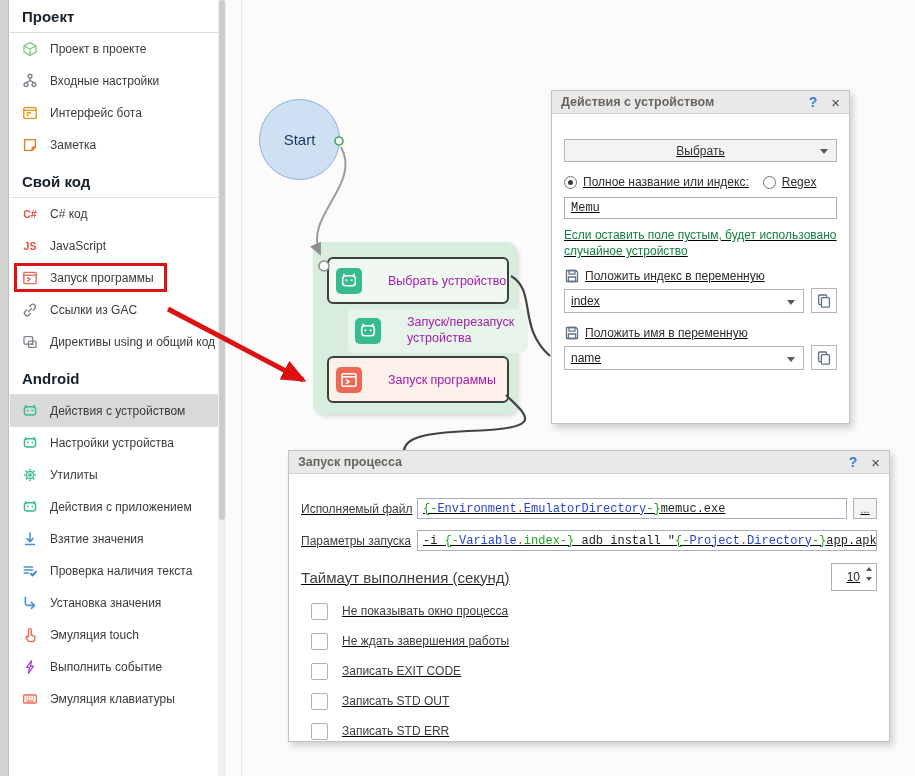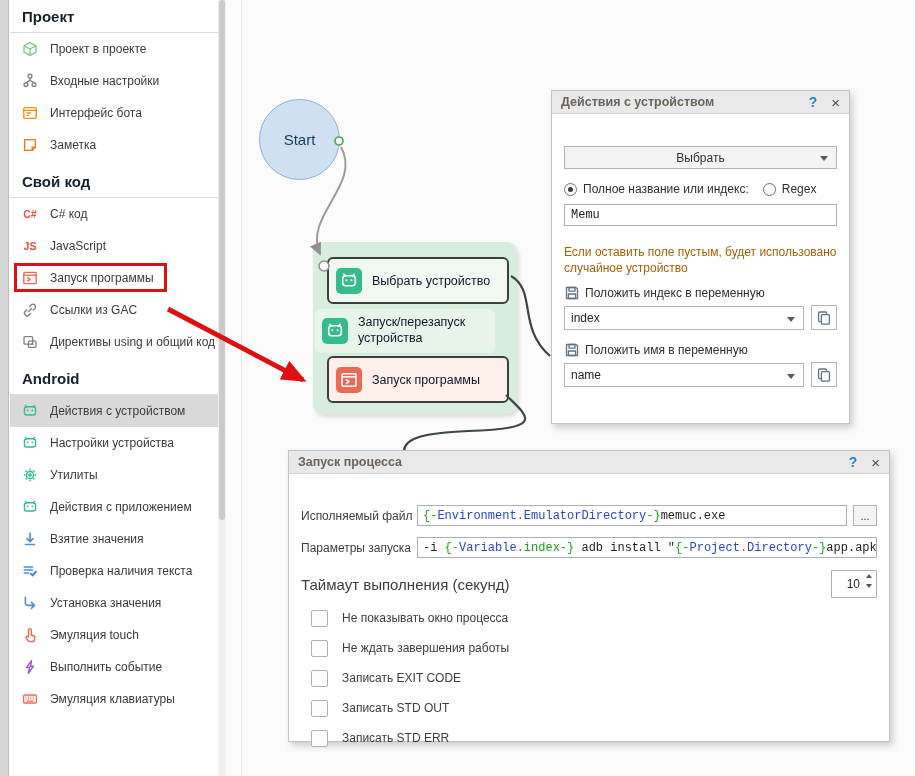--- a/index.html
+++ b/index.html
@@ -25,53 +25,53 @@
   .icn svg { width:16px; height:16px; display:block; }
   .red-outline { position:absolute; left:4px; top:1px; width:153px; height:29px;
                  border:3px solid #dd1111; pointer-events:none; }
   .canvas-vline { position:absolute; left:241px; top:0; width:1px; height:776px; background:#e7e7e7; }
   
   .start-node { position:absolute; left:259px; top:99px; width:81px; height:81px; border-radius:50%;
                 background:#cfe0f3; border:1px solid #8cb0d7; display:flex; align-items:center; justify-content:center;
                 font-size:15px; color:#16395f; }
   .group { position:absolute; left:313px; top:242px; width:204px; height:172px; background:#d9edde;
            border-radius:10px; box-shadow:2px 3px 4px rgba(0,0,0,.12); }
-  .block { position:absolute; display:flex; align-items:center; gap:10px; padding-left:7px;
-           border-radius:6px; font-size:12.5px; color:#0f172a; }
+  .block { position:absolute; display:flex; align-items:center; gap:26px; padding-left:7px;
+           border-radius:6px; font-size:12.5px; color:#a21caf; }
   .block.bordered { border:2px solid #3a403c; }
   .blk1 { left:327px; top:257px; width:182px; height:47px; background:#f1f8f2; }
-  .blk2 { left:315px; top:309px; width:180px; height:44px; background:#e7f4ea; }
+  .blk2 { left:348px; top:309px; width:180px; height:44px; background:#e7f4ea; }
   .blk2 .blk-lab { width:124px; line-height:1.25; }
   .blk3 { left:327px; top:356px; width:182px; height:47px; background:#fdefe9; }
   .blk-icn { width:26px; height:26px; border-radius:5px; display:flex; align-items:center; justify-content:center; flex:0 0 26px; }
   .blk-icn svg { width:18px; height:18px; display:block; }
   .blk-icn.teal { background:#36bb8f; }
   .blk-icn.red  { background:#ec6a55; }
   
   .overlay { position:absolute; left:0; top:0; width:915px; height:776px; pointer-events:none; z-index:20; }
   
   .panel { position:absolute; background:#fff; border:1px solid #c3c3c3;
            box-shadow:3px 4px 7px rgba(0,0,0,.18); z-index:30; }
   .panel-h { height:23px; background:#e9e9e9; border-bottom:1px solid #d4d4d4; display:flex;
              align-items:center; padding:0 9px; }
   .panel-title { flex:1; font-size:12.5px; font-weight:bold; color:#6a645c; }
   .p-help { color:#2f80d6; font-weight:bold; font-size:14px; margin-right:14px; cursor:default; }
   .p-close { color:#4a4a4a; font-size:15px; line-height:15px; cursor:default; }
-  .p-body { padding:16px 12px; }
+  .p-body { padding:9px 12px;text-decoration:underline; }
   .combo-btn { margin-top:16px; position:relative; height:23px; border:1px solid #b3b3b3; background:#f3f3f3;
                display:flex; align-items:center; justify-content:center; font-size:12px; color:#333; }
   .dd { position:absolute; right:8px; top:9px; width:0; height:0;
         border-left:4px solid transparent; border-right:4px solid transparent; border-top:5px solid #5a5a5a; }
   .radio-row { margin-top:13px; display:flex; align-items:center; font-size:12px; color:#2f2f2f; }
   .radio { width:13px; height:13px; border:1px solid #707070; border-radius:50%; background:#fff; margin-right:6px; flex:0 0 13px; }
   .radio.sel::after { content:""; display:block; width:5px; height:5px; background:#3a3a3a; border-radius:50%; margin:3px; }
   .radio-gap { width:14px; }
   .txt { margin-top:8px; height:22px; border:1px solid #a9b0bd; background:#fff; display:flex; align-items:center;
          padding:0 6px; font-family:"Liberation Mono", monospace; font-size:12px; color:#1f1f1f; }
-  .hint { margin-top:18px; font-size:12px; color:#a16207; line-height:1.35; }
+  .hint { margin-top:8px; font-size:12px; color:#15803d; line-height:1.35; }
   .var-row { margin-top:9px; display:flex; align-items:center; font-size:12px; color:#2f2f2f; gap:5px; }
   .sel-row { margin-top:4px; display:flex; align-items:center; }
   .combo-sel { position:relative; height:24px; flex:1; border:1px solid #b3b3b3; background:#fff;
                display:flex; align-items:center; padding:0 6px; font-size:12px; color:#222; }
   .combo-sel .dd { top:10px; }
   .copy-btn { width:26px; height:25px; border:1px solid #b3b3b3; background:#fff; margin-left:7px;
               display:flex; align-items:center; justify-content:center; }
   
   .frow { display:flex; align-items:center; }
   .flab { width:116px; font-size:12px; color:#3d3d3d; flex:0 0 116px; }

